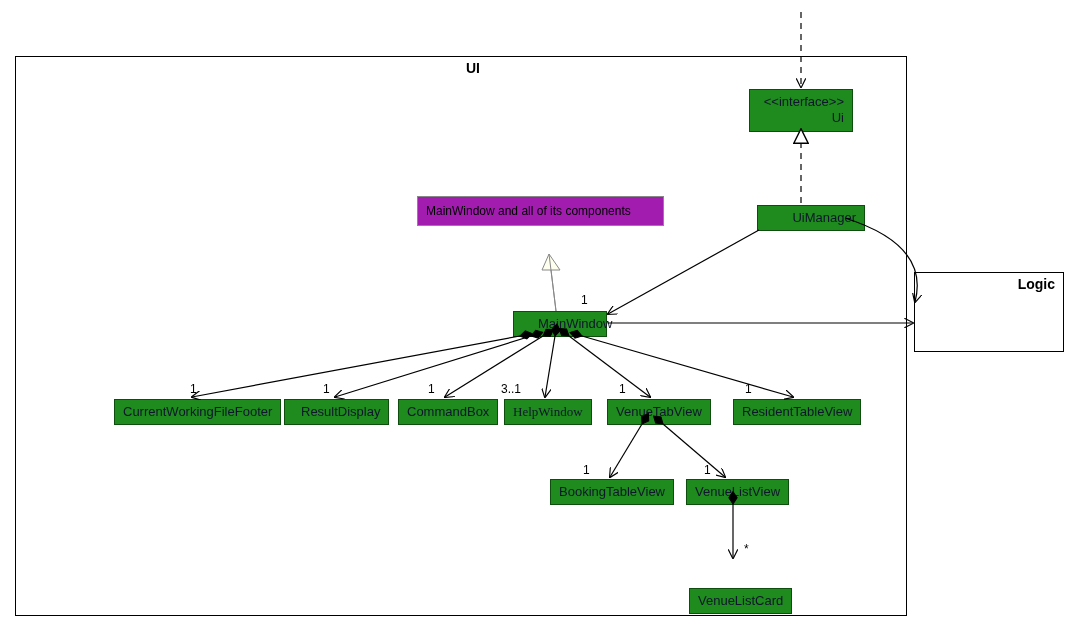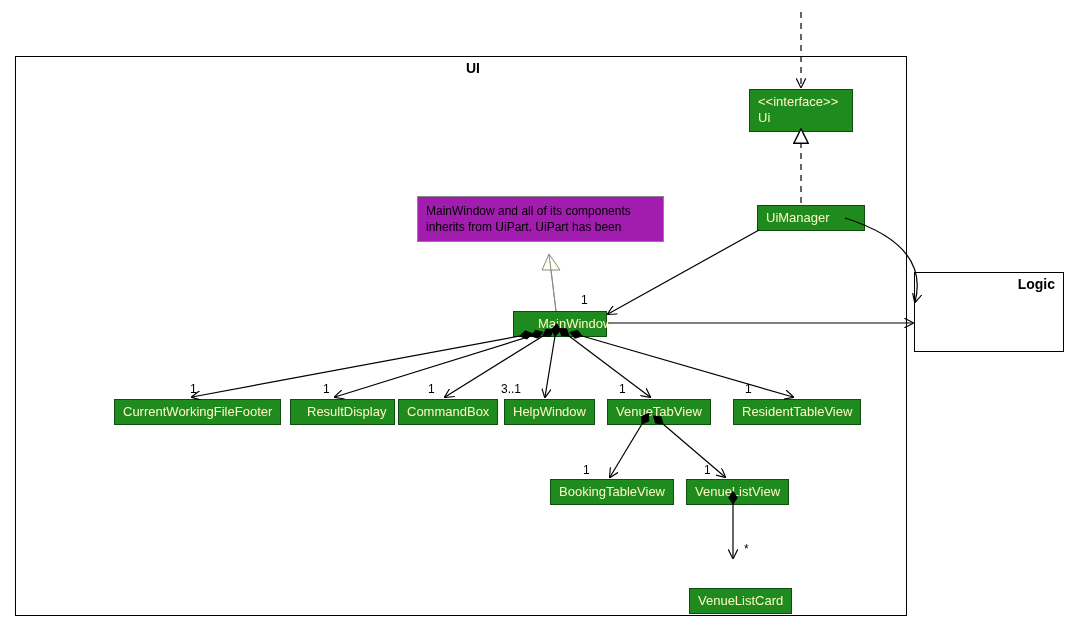--- a/index.html
+++ b/index.html
@@ -21,24 +21,24 @@
   }
   .package-label {
     position: absolute;
     top: 3px;
     font-weight: bold;
     font-size: 14px;
   }
   .class-box {
     position: absolute;
     background: #1f8b1f;
-    color: #fef9c3;
+    color: #0f172a;
     border: 1px solid #0d4d0d;
     padding: 4px 8px;
-    text-align: left;
+    text-align: right;
     line-height: 1.25;
     box-sizing: border-box;
   }
   .note {
     position: absolute;
     background: #a21caf;
     border: 1px solid #888888;
     padding: 6px 8px;
     font-size: 12px;
     line-height: 1.35;
@@ -73,37 +73,36 @@
   <div>&lt;&lt;interface&gt;&gt;</div>
   <div>Ui</div>
 </div>
 
 <div class="class-box" style="left:757px; top:205px; width:108px;">
   <span>UiManager</span>
 </div>
 
 <div class="note" style="left:417px; top:196px; width:247px;">
   <div>MainWindow and all of its components</div>
-  <div>inherits from UiPart. UiPart has been</div>
 </div>
 
 <div class="class-box" style="left:513px; top:311px; width:94px;padding-left:24px;">
   <span>MainWindow</span>
 </div>
 
 <div class="class-box" style="left:106px; top:399px;margin-left:8px;">
   <span>CurrentWorkingFileFooter</span>
 </div>
-<div class="class-box" style="left:290px; top:399px;padding-left:16px;">
+<div class="class-box" style="left:284px; top:399px;padding-left:16px;">
   <span>ResultDisplay</span>
 </div>
 <div class="class-box" style="left:398px; top:399px;">
   <span>CommandBox</span>
 </div>
-<div class="class-box" style="left:504px; top:399px;">
+<div class="class-box" style="left:504px; top:399px;font-family:Liberation Serif, serif;">
   <span>HelpWindow</span>
 </div>
 <div class="class-box" style="left:607px; top:399px;">
   <span>VenueTabView</span>
 </div>
 <div class="class-box" style="left:733px; top:399px;">
   <span>ResidentTableView</span>
 </div>
 
 <div class="class-box" style="left:550px; top:479px;">

